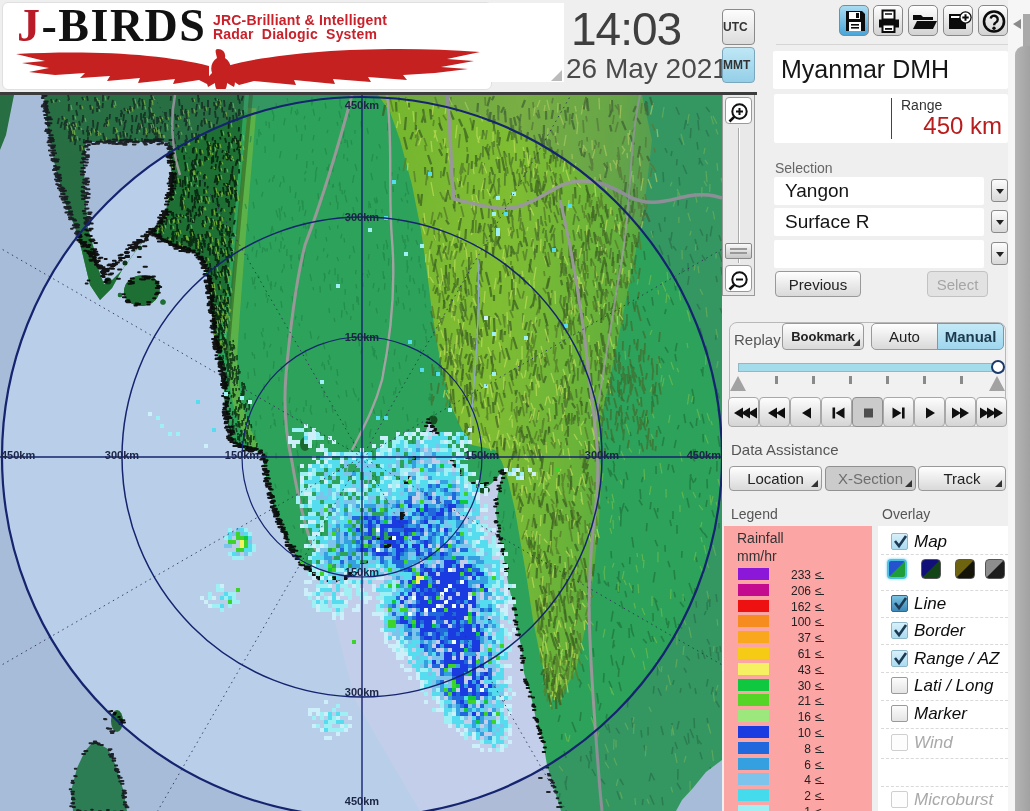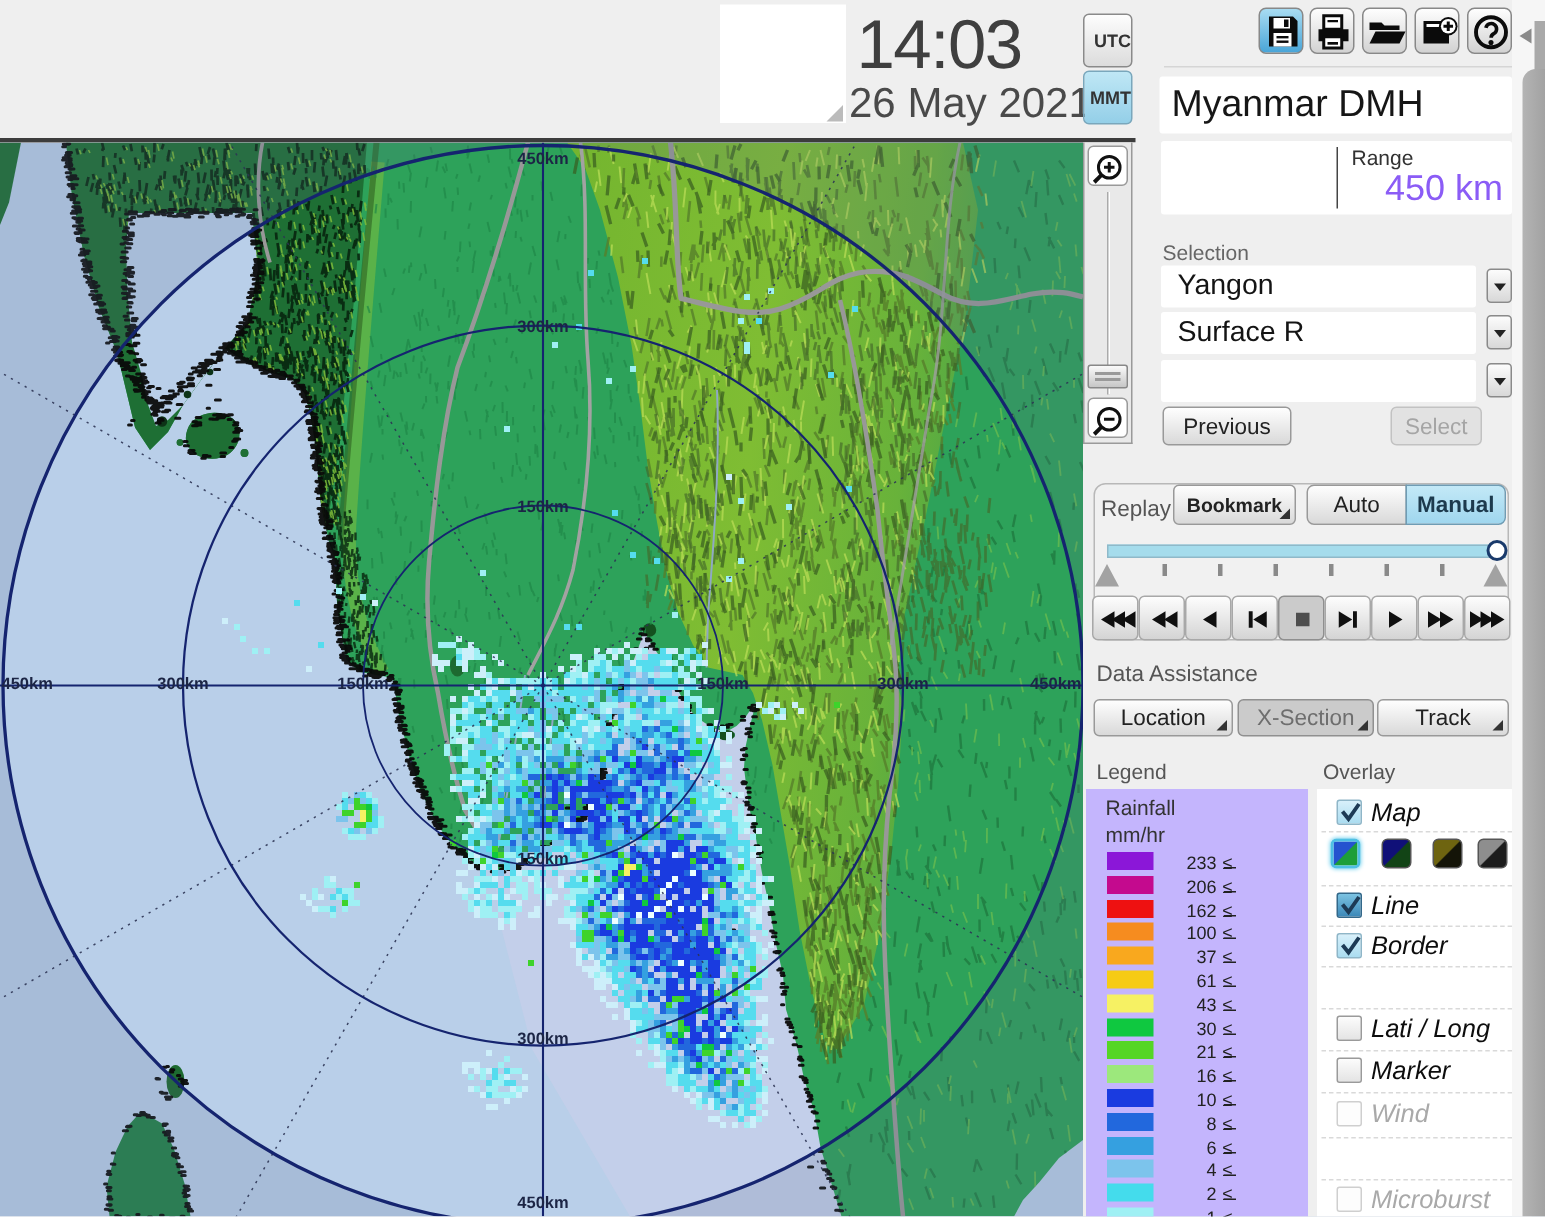--- a/index.html
+++ b/index.html
@@ -18,21 +18,21 @@
 #clockBox { position:absolute; left:480px; top:3px; width:84px; height:79px;
   background:#fff; }
 #grip { position:absolute; left:551px; top:70px; width:0; height:0;
   border-left:11px solid transparent; border-bottom:11px solid #bbb; }
 #time { position:absolute; left:571px; top:2px; width:150px; font-size:46px;
   color:#3f3f3f; letter-spacing:-1px; }
 #date { position:absolute; left:566px; top:53px; width:200px; font-size:28px;
   color:#4a4a4a; }
 .tzbtn { position:absolute; left:722px; width:33px; height:36px;
   border:1px solid #8a8a8a; border-radius:4px; font-size:12px; font-weight:bold;
-  color:#333; text-align:right; line-height:34px;
+  color:#333; text-align:left; line-height:34px;
   background:linear-gradient(#fdfdfd,#dcdcdc); }
 #utc { top:9px; }
 #mmt { top:47px; background:linear-gradient(#bfe7f5,#94cfe8); border-color:#7aa7bc; }
 .tool { position:absolute; top:5px; width:30px; height:31px; border:1px solid #888;
   border-radius:5px; background:linear-gradient(#fefefe,#d2d2d2); }
 #tb1 { left:839px; background:linear-gradient(#a8dcf2,#49a5d8); }
 #tb2 { left:873px; } #tb3 { left:908px; } #tb4 { left:943px; } #tb5 { left:978px; }
 #mdhLine { position:absolute; left:776px; top:44px; width:232px; height:1px; background:#d5d5d5; }
 #mdhBox { position:absolute; left:773px; top:51px; width:235px; height:38px;
   background:#fff; border-radius:2px; }
@@ -56,21 +56,21 @@
   background:#999; box-shadow:0 4px 0 #999; }
 
 
 #panel { position:absolute; left:722px; top:95px; width:299px; height:716px;
   background:#efefef; }
 
 #rangeBox { position:absolute; left:52px; top:-1px; width:234px; height:49px;
   background:#fff; border-radius:2px; }
 #rangeBox .divider { position:absolute; left:117px; top:4px; width:1px; height:41px; background:#444; }
 #rangeBox .lbl { position:absolute; left:127px; top:3px; font-size:14px; color:#333; }
-#rangeBox .val { position:absolute; right:6px; top:18px; font-size:24px; color:#8b5cf6; }
+#rangeBox .val { position:absolute; right:6px; top:18px; font-size:24px; color:#b91c1c; }
 #selLbl { position:absolute; left:53px; top:65px; font-size:14px; color:#666; }
 .dd { position:absolute; left:52px; width:210px; height:28px; background:#fff; border-radius:2px; }
 .dd span { position:absolute; left:11px; top:3px; font-size:19px; color:#141414; }
 .ddbtn { position:absolute; left:269px; width:17px; height:23px;
   border:1px solid #8a8a8a; border-radius:3px; background:linear-gradient(#fcfcfc,#d8d8d8); }
 .ddbtn:before { content:""; position:absolute; left:4px; top:9px; width:0; height:0;
   border-left:4px solid transparent; border-right:4px solid transparent;
   border-top:5px solid #222; }
 #dd1 { top:82px; } #dd2 { top:113px; } #dd3 { top:145px; }
 #ddb1 { top:84px; } #ddb2 { top:115px; } #ddb3 { top:147px; }
@@ -109,21 +109,21 @@
 #pb4 { background:#cbcbcb; border-color:#8f8f8f; }
 
 #daLbl { position:absolute; left:9px; top:346px; font-size:15px; color:#555; }
 #locBtn { left:7px; top:371px; width:93px; height:25px; font-size:15px; line-height:24px; }
 #xsecBtn { left:103px; top:371px; width:91px; height:25px; font-size:15px; line-height:24px;
   background:#cbcbcb; color:#6e6e6e; border-color:#909090; }
 #trkBtn { left:196px; top:371px; width:88px; height:25px; font-size:15px; line-height:24px; }
 
 
 #legLbl { position:absolute; left:9px; top:411px; font-size:14px; color:#555; }
-#legBox { position:absolute; left:2px; top:431px; width:148px; height:285px; background:#c4b5fd; }
+#legBox { position:absolute; left:2px; top:431px; width:148px; height:285px; background:#fca5a5; }
 #legBox .t1 { position:absolute; left:13px; top:4px; font-size:14px; color:#333; }
 #legBox .t2 { position:absolute; left:13px; top:22px; font-size:14px; color:#333; }
 .sw { position:absolute; left:14px; width:31px; height:12px; }
 .swv { position:absolute; left:45px; width:42px; font-size:12px; color:#222; text-align:right; }
 .swe { position:absolute; left:91px; font-size:12px; color:#222; }
 .swe i { position:absolute; left:1px; top:10px; width:8px; height:1px; background:#222; }
 
 #ovLbl { position:absolute; left:160px; top:411px; font-size:14px; color:#555; }
 #ovBox { position:absolute; left:156px; top:431px; width:143px; height:285px; background:#fff;font-style:italic; }
 .ovrow { position:absolute; left:0; width:143px; height:27px; }
@@ -148,20 +148,29 @@
 #split1 { position:absolute; left:1023px; top:14px; width:7px; height:40px; background:#a9a9a9; }
 #split2 { position:absolute; left:1015px; top:46px; width:15px; height:765px;
   background:linear-gradient(90deg,#b4b4b4,#a2a2a2); border-top-left-radius:9px; }
 #splitTri { position:absolute; left:1013px; top:19px; width:0; height:0;
   border-top:5.5px solid transparent; border-bottom:5.5px solid transparent;
   border-right:8px solid #8a8a8a; }
 </style></head>
 <body>
 <div id="app">
 <div id="header">
+  <div id="logoBox">
+    <div id="jbirds"><span class="j">J</span>-BIRDS</div>
+    <div id="tagline">JRC-Brilliant &amp; Intelligent<br>Radar&nbsp; Dialogic&nbsp; System</div>
+    <svg width="470" height="46" viewBox="0 0 470 46" style="position:absolute;left:10px;top:44px">
+          <path d="M196,19 C150,7 80,3 3,7 L32,14 L9,16 L36,21 L16,25 L42,28 L72,26 L67,31 L97,29 L94,34 L127,31 L125,36 L162,32 L160,37 L186,33 L196,38 Z" fill="#c62121"></path>
+          <path d="M214,19 C270,3 380,-2 467,5 L434,12 L461,14 L428,20 L455,22 L422,26 L390,28 L394,33 L355,30 L358,35 L320,32 L322,37 L281,33 L283,38 L241,34 L226,38 L214,30 Z" fill="#c62121"></path>
+          <path d="M205,2 C210,2 213,6 212,11 C217,14 219,20 217,26 C222,30 223,35 221,40 L214,36 C214,41 212,44 208,46 C204,44 202,41 202,36 L195,40 C193,35 194,30 199,26 C197,20 199,14 204,11 C203,6 201,2 205,2 Z" fill="#c62121"></path>
+        </svg>
+  </div>
   <div id="clockBox"></div>
       <div id="grip"></div>
   <div id="time">14:03</div>
   <div id="date">26 May 2021</div>
   <div class="tzbtn" id="utc">UTC</div>
   <div class="tzbtn" id="mmt">MMT</div>
   <div class="tool" id="tb1"><svg width="30" height="31" viewBox="0 0 30 31">
           <path d="M6 5 h16 l3 3 v17 h-19 z" fill="#0b0b0b"></path>
           <rect x="9" y="6" width="11" height="7" fill="#fff"></rect>
           <rect x="16" y="7" width="3" height="5" fill="#0b0b0b"></rect>
@@ -462,20 +471,28 @@
           <span>Line</span>
         </div>
 <div class="ovrow" style="top:93px">
           <div class="cb">
             <svg width="17" height="17" viewBox="0 0 17 17">
               <path d="M3 8 l4 5 l7 -10" stroke="#1d3a55" stroke-width="2.6" fill="none"></path>
             </svg>
           </div>
           <span>Border</span>
         </div>
+<div class="ovrow" style="top:121px">
+          <div class="cb">
+            <svg width="17" height="17" viewBox="0 0 17 17">
+              <path d="M3 8 l4 5 l7 -10" stroke="#1d3a55" stroke-width="2.6" fill="none"></path>
+            </svg>
+          </div>
+          <span>Range / AZ</span>
+        </div>
 <div class="ovrow" style="top:148px">
           <div class="cb un"></div>
           <span>Lati / Long</span>
         </div>
 <div class="ovrow" style="top:176px">
           <div class="cb un"></div>
           <span>Marker</span>
         </div>
 <div class="ovrow dis" style="top:205px">
           <div class="cb dis"></div>

